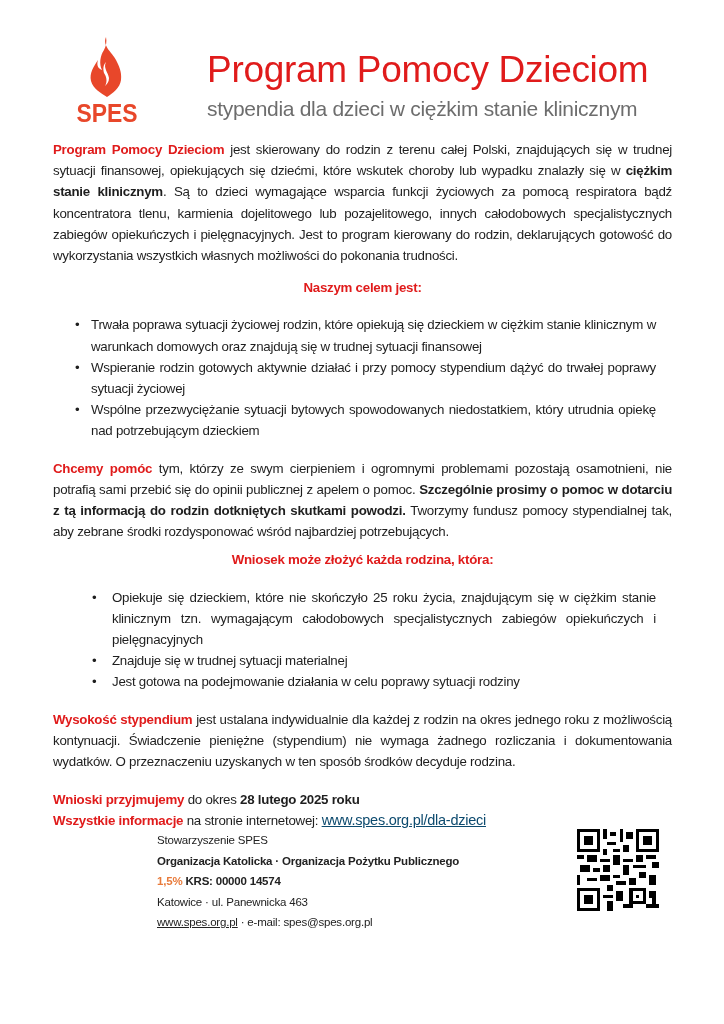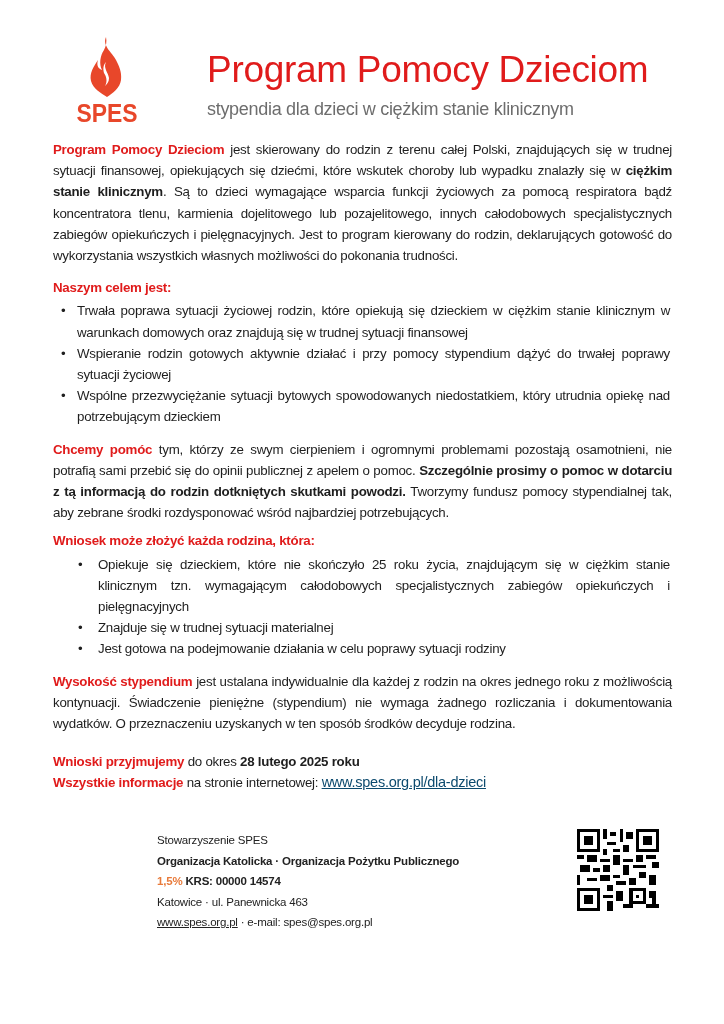--- a/index.html
+++ b/index.html
@@ -6,29 +6,29 @@
   body {
     width: 724px; height: 1024px; position: relative; overflow: hidden;
     font-family: "Liberation Sans", sans-serif; color: #1a1a1a;
   }
   .logo { position: absolute; left: 72px; top: 36px; width: 70px; text-align: center; }
   .logo svg { display: block; margin: 0 auto; }
   .logo-text { font-family: "Liberation Sans", sans-serif; font-weight: 700; color: #e8472a;
     font-size: 26px; letter-spacing: 0px; line-height: 26px; margin-top: 2px; transform: scaleX(0.88); }
   .title { position: absolute; left: 207px; top: 48px; font-size: 37px; color: #e01b1b;
     line-height: 44px; white-space: nowrap; letter-spacing: -0.3px; }
-  .subtitle { position: absolute; left: 207px; top: 96px; font-size: 18px; color: #6d6d6d;
+  .subtitle { position: absolute; left: 207px; top: 96px; font-size: 21px; color: #6d6d6d;
     line-height: 26px; white-space: nowrap; letter-spacing: -0.3px; }
   .content { position: absolute; left: 53px; top: 139px; width: 619px;
     font-size: 13.3px; line-height: 21.2px; color: #1e1e1e; letter-spacing: -0.25px; }
   p { margin: 0; text-align: justify; }
   .red { color: #e01b1b; font-weight: 700; }
   .b { font-weight: 700; }
-  .h { color: #e01b1b; font-weight: 700; margin-top: 11px; }
-  ul { margin: 2px; padding: 0; list-style: none; }
+  .h { color: #e01b1b; font-weight: 700; margin-top: 11px; text-align: center; }
+  ul { margin: 16px; padding: 0; list-style: none; }
   ul li { position: relative; text-align: justify; }
   ul.l1 li { padding-left: 22px; }
   ul.l1 li::before { content: "•"; position: absolute; left: 6px; top: 0; }
   ul.l2 li { padding-left: 43px; }
   ul.l2 li::before { content: "•"; position: absolute; left: 23px; top: 0; }
   .gap1 { margin-top: 11px; }
   .link { color: #0c4a6e; text-decoration: underline; }
   .footer { position: absolute; left: 157px; top: 830px; font-size: 11.5px; line-height: 20.6px;
     color: #222; letter-spacing: -0.2px; }
   .footer .pct { color: #e87a3a; font-weight: 700; }

